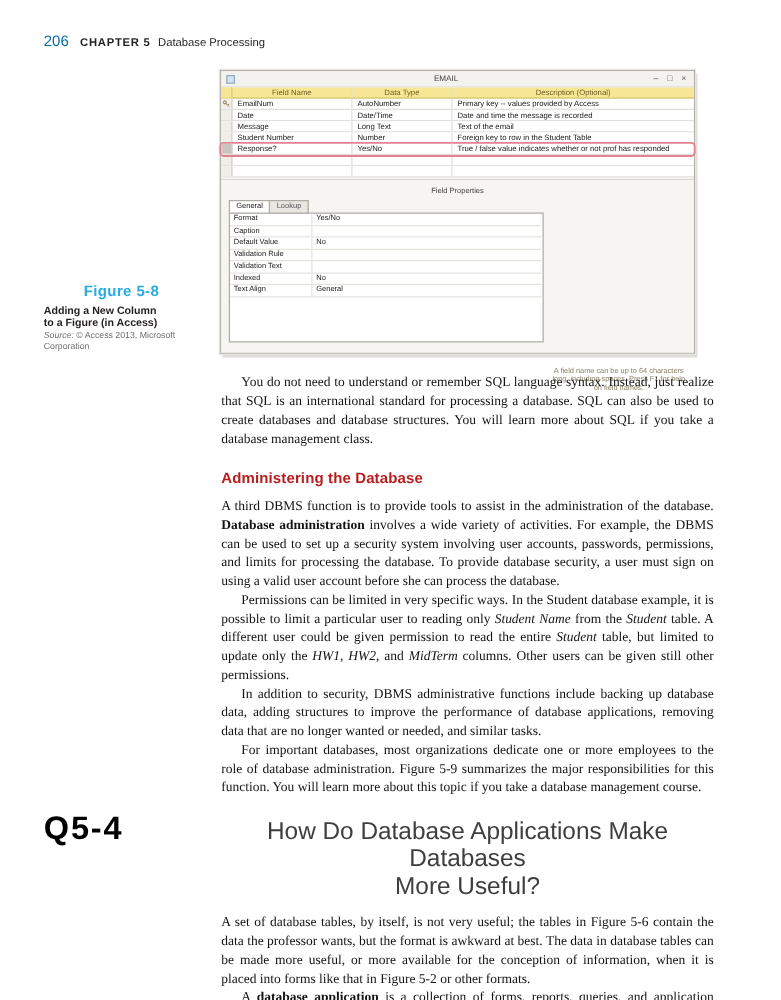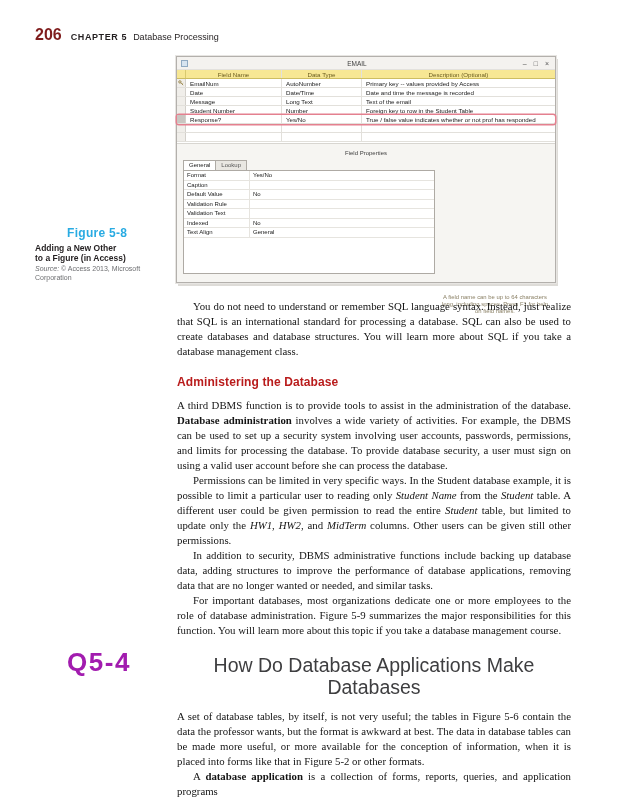--- a/index.html
+++ b/index.html
@@ -5,21 +5,21 @@
   * { box-sizing: border-box; }
   html,body { margin:0; padding:0; background:#e8e8e8; }
   .page {
     position:relative; width:625px; height:800px; margin:0 auto;
     background:#ffffff; overflow:hidden;
     font-family:"Liberation Serif", serif; color:#1a1a1a;
   }
 
   
   .running-head { position:absolute; top:26px; left:35px; display:flex; align-items:baseline; font-family:"Liberation Sans", sans-serif; }
-  .pagenum { font-size:16px; font-weight:bold; color:#7f1d1d; }
+  .pagenum { font-size:12px; font-weight:normal; color:#0369a1; }
   .chapter-label { font-size:9px; font-weight:bold; letter-spacing:.6px; margin-left:9px; color:#231f20; }
   .chapter-title { font-size:9px; margin-left:6px; color:#231f20; }
 
   
   .access-window {
     position:absolute; left:176px; top:56px; width:380px; height:227px;
     border:1px solid #b3b0ac; background:#fff;
     font-family:"Liberation Sans", sans-serif;
     box-shadow:0 0 0 1px #e7e5e2, 2px 3px 0 #dedcd8;
   }
@@ -58,22 +58,22 @@
   .fig-source { font-size:7px; line-height:8.5px; color:#6d6e71; margin-top:2px; }
   .fig-source em { font-style:italic; }
 
   
   .body-col { position:absolute; left:177px; top:299px; width:394px; font-size:10.8px; line-height:15px; text-align:justify; color:#141414; }
   .body-col p { margin:0; }
   .body-col p.indent { text-indent:16px; }
   .section-heading { font-family:"Liberation Sans", sans-serif; font-weight:bold; color:#b91c1c; font-size:12px; margin:16px 0 8px 0; letter-spacing:.1px; }
 
   .q-heading { position:relative; margin:16px 0 11px 0; }
-  .q-number { position:absolute; left:-142px; top:1px; width:128px; text-align:center;
-    font-family:"Liberation Sans", sans-serif; font-weight:bold; font-size:26px; letter-spacing:1.5px; color:#a21caf; }
+  .q-number { position:absolute; left:-142px; top:1px; width:128px; text-align:left;
+    font-family:"Liberation Sans", sans-serif; font-weight:bold; font-size:26px; letter-spacing:1.5px; color:#000000; }
   .q-title { font-family:"Liberation Sans", sans-serif; font-size:19.5px; line-height:22px; color:#3e3e40; font-weight:normal; margin:0; text-align:center; }
 </style>
 </head>
 <body>
 
 <div class="page">
 
   <header class="running-head">
     <span class="pagenum">206</span>
     <span class="chapter-label">CHAPTER 5</span>
@@ -189,40 +189,41 @@
           <span class="prop-value">General</span>
         </div>
       </div>
       <div class="help-text">A field name can be up to 64 characters long, including spaces. Press F1 for help on field names.</div>
     </div>
   </div>
 
   <aside class="fig-caption">
     <div class="fig-label">Figure 5-8</div>
     <div class="fig-title">
-      <span>Adding a New Other</span><br>
+      <span>Adding a New Column</span><br>
       <span>to a Figure (in Access)</span>
     </div>
     <div class="fig-source"><em>Source:</em><span> © Access 2013, Microsoft Corporation</span></div>
   </aside>
 
   <main class="body-col">
     <p class="indent">You do not need to understand or remember SQL language syntax. Instead, just realize that SQL is an international standard for processing a database. SQL can also be used to create databases and database structures. You will learn more about SQL if you take a database management class.</p>
 
     <h3 class="section-heading">Administering the Database</h3>
 
     <p><span>A third DBMS function is to provide tools to assist in the administration of the database. </span><b>Database administration</b><span> involves a wide variety of activities. For example, the DBMS can be used to set up a security system involving user accounts, passwords, permissions, and limits for processing the database. To provide database security, a user must sign on using a valid user account before she can process the database.</span></p>
     <p class="indent"><span>Permissions can be limited in very specific ways. In the Student database example, it is possible to limit a particular user to reading only </span><i>Student Name</i><span> from the </span><i>Student</i><span> table. A different user could be given permission to read the entire </span><i>Student</i><span> table, but limited to update only the </span><i>HW1</i><span>, </span><i>HW2</i><span>, and </span><i>MidTerm</i><span> columns. Other users can be given still other permissions.</span></p>
     <p class="indent">In addition to security, DBMS administrative functions include backing up database data, adding structures to improve the performance of database applications, removing data that are no longer wanted or needed, and similar tasks.</p>
     <p class="indent">For important databases, most organizations dedicate one or more employees to the role of database administration. Figure 5-9 summarizes the major responsibilities for this function. You will learn more about this topic if you take a database management course.</p>
 
     <div class="q-heading">
       <span class="q-number">Q5-4</span>
       <h2 class="q-title">
         <span>How Do Database Applications Make Databases</span><br>
+        <span>More Useful?</span>
       </h2>
     </div>
 
     <p>A set of database tables, by itself, is not very useful; the tables in Figure 5-6 contain the data the professor wants, but the format is awkward at best. The data in database tables can be made more useful, or more available for the conception of information, when it is placed into forms like that in Figure 5-2 or other formats.</p>
     <p class="indent"><span>A </span><b>database application</b><span> is a collection of forms, reports, queries, and application programs</span></p>
   </main>
 
 </div>
 
 </body></html>

